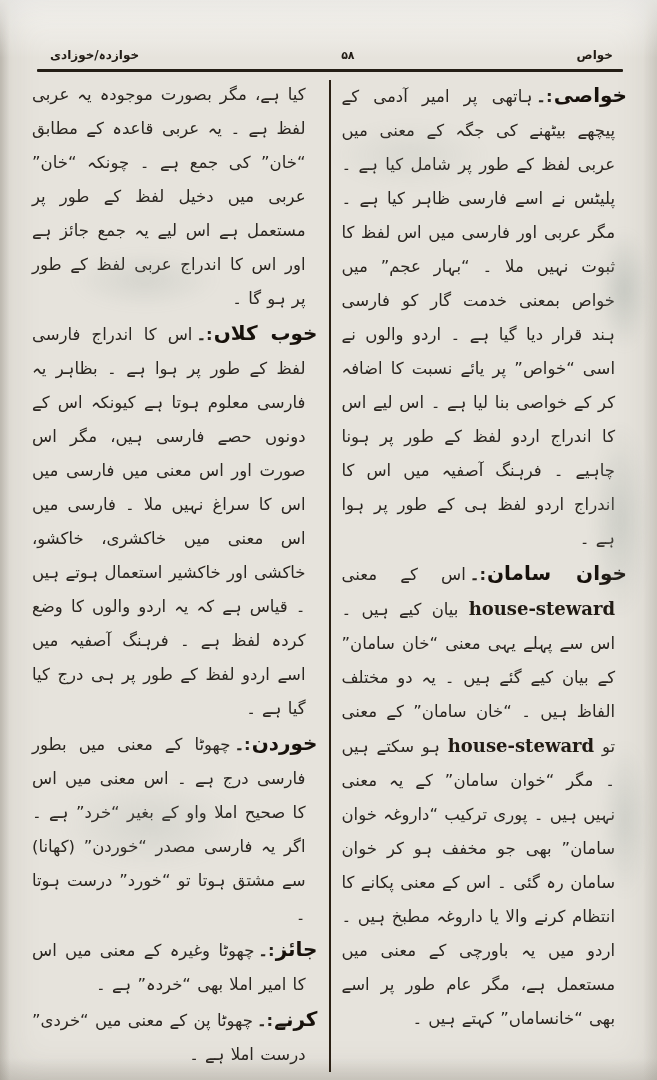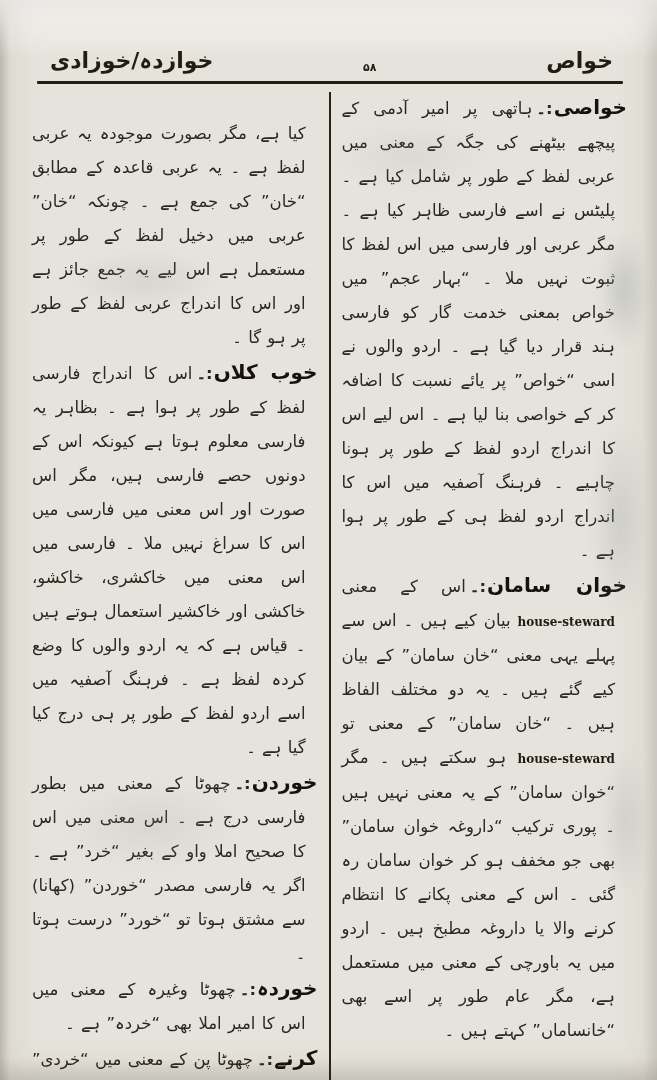--- a/index.html
+++ b/index.html
@@ -24,46 +24,46 @@
   .s2{left:590px;top:420px;width:60px;height:200px;opacity:.8;}
   .s3{left:600px;top:740px;width:50px;height:160px;opacity:.7;}
   .s4{left:70px;top:250px;width:150px;height:60px;opacity:.55;}
   .s5{left:60px;top:780px;width:180px;height:90px;opacity:.5;}
   .s6{left:330px;top:120px;width:160px;height:70px;opacity:.4;}
 
   .page-header{
     display:flex;direction:rtl;justify-content:space-between;align-items:flex-end;
     padding:48px 44px 0 50px;
   }
-  .hdr{font-weight:bold;font-size:22px;color:#221c15;line-height:1.2;}
+  .hdr{font-weight:bold;font-size:12px;color:#221c15;line-height:1.2;}
   .hdr.center{font-size:11px;transform:translatex(-10px);}
   .header-rule{height:3px;background:#241e16;margin:7px 34px 0 37px;border-radius:1px;}
 
   .columns{display:flex;direction:rtl;align-items:stretch;padding:6px 30px 0 32px;}
   .col{flex:1 1 0;min-width:0;}
   .col-right{padding-left:11px;}
   .col-left{padding-right:11px;}
   .divider{width:2px;background:#2b2115;margin-top:2px;}
 
   p.entry{
     margin:0;
     font-size:16.5px;
     line-height:34px;
     text-align:justify;
     text-indent:-12px;
     padding-right:12px;
     word-spacing:1px;
   }
-  p.entry.continuation{text-indent:0;margin-top:27px;}
+  p.entry.continuation{text-indent:0;}
   .headword{font-size:20px;font-weight:bold;color:#17110b;}
   .sep{margin-left:4px;margin-right:1px;font-weight:bold;}
   .latin{
     direction:ltr;unicode-bidi:embed;
     font-family:"DejaVu Serif", serif;
-    font-weight:bold;font-size:12px;color:#211b14;
+    font-weight:bold;font-size:18px;color:#211b14;
   }
 </style>
 </head>
 <body>
 
 <div class="scan">
 
   <div class="smudge s1"></div>
   <div class="smudge s2"></div>
   <div class="smudge s3"></div>
@@ -82,19 +82,19 @@
   <div class="columns">
     <div class="col col-right" id="col-right">
         <p class="entry"><span class="headword">خواصی</span><span class="sep">:۔</span><span class="urdu">ہاتھی پر امیر آدمی کے پیچھے بیٹھنے کی جگہ کے معنی میں عربی لفظ کے طور پر شامل کیا ہے ۔ پلیٹس نے اسے فارسی ظاہر کیا ہے ۔ مگر عربی اور فارسی میں اس لفظ کا ثبوت نہیں ملا ۔ “بہار عجم” میں خواص بمعنی خدمت گار کو فارسی ہند قرار دیا گیا ہے ۔ اردو والوں نے اسی “خواص” پر یائے نسبت کا اضافہ کر کے خواصی بنا لیا ہے ۔ اس لیے اس کا اندراج اردو لفظ کے طور پر ہونا چاہیے ۔ فرہنگ آصفیہ میں اس کا اندراج اردو لفظ ہی کے طور پر ہوا ہے ۔</span></p>
         <p class="entry"><span class="headword">خوان سامان</span><span class="sep">:۔</span><span class="urdu">اس کے معنی </span><span class="latin">house-steward</span><span class="urdu"> بیان کیے ہیں ۔ اس سے پہلے یہی معنی “خان سامان” کے بیان کیے گئے ہیں ۔ یہ دو مختلف الفاظ ہیں ۔ “خان سامان” کے معنی تو </span><span class="latin">house-steward</span><span class="urdu"> ہو سکتے ہیں ۔ مگر “خوان سامان” کے یہ معنی نہیں ہیں ۔ پوری ترکیب “داروغہ خوان سامان” بھی جو مخفف ہو کر خوان سامان رہ گئی ۔ اس کے معنی پکانے کا انتظام کرنے والا یا داروغہ مطبخ ہیں ۔ اردو میں یہ باورچی کے معنی میں مستعمل ہے، مگر عام طور پر اسے بھی “خانساماں” کہتے ہیں ۔</span></p>
       </div>
     <div class="divider"></div>
     <div class="col col-left" id="col-left">
         <p class="entry continuation"><span class="urdu">کیا ہے، مگر بصورت موجودہ یہ عربی لفظ ہے ۔ یہ عربی قاعدہ کے مطابق “خان” کی جمع ہے ۔ چونکہ “خان” عربی میں دخیل لفظ کے طور پر مستعمل ہے اس لیے یہ جمع جائز ہے اور اس کا اندراج عربی لفظ کے طور پر ہو گا ۔</span></p>
         <p class="entry"><span class="headword">خوب کلاں</span><span class="sep">:۔</span><span class="urdu">اس کا اندراج فارسی لفظ کے طور پر ہوا ہے ۔ بظاہر یہ فارسی معلوم ہوتا ہے کیونکہ اس کے دونوں حصے فارسی ہیں، مگر اس صورت اور اس معنی میں فارسی میں اس کا سراغ نہیں ملا ۔ فارسی میں اس معنی میں خاکشری، خاکشو، خاکشی اور خاکشیر استعمال ہوتے ہیں ۔ قیاس ہے کہ یہ اردو والوں کا وضع کردہ لفظ ہے ۔ فرہنگ آصفیہ میں اسے اردو لفظ کے طور پر ہی درج کیا گیا ہے ۔</span></p>
         <p class="entry"><span class="headword">خوردن</span><span class="sep">:۔</span><span class="urdu">چھوٹا کے معنی میں بطور فارسی درج ہے ۔ اس معنی میں اس کا صحیح املا واو کے بغیر “خرد” ہے ۔ اگر یہ فارسی مصدر “خوردن” (کھانا) سے مشتق ہوتا تو “خورد” درست ہوتا ۔</span></p>
-        <p class="entry"><span class="headword">خوردہ</span><span class="sep">:۔</span><span class="urdu">چھوٹا وغیرہ کے معنی میں اس کا امیر املا بھی “خردہ” ہے ۔</span></p>
+        <p class="entry"><span class="headword">جائز</span><span class="sep">:۔</span><span class="urdu">چھوٹا وغیرہ کے معنی میں اس کا امیر املا بھی “خردہ” ہے ۔</span></p>
         <p class="entry"><span class="headword">کرنے</span><span class="sep">:۔</span><span class="urdu">چھوٹا پن کے معنی میں “خردی” درست املا ہے ۔</span></p>
         <p class="entry"></p>
       </div>
   </div>
 
 </div>
 
 </body></html>

